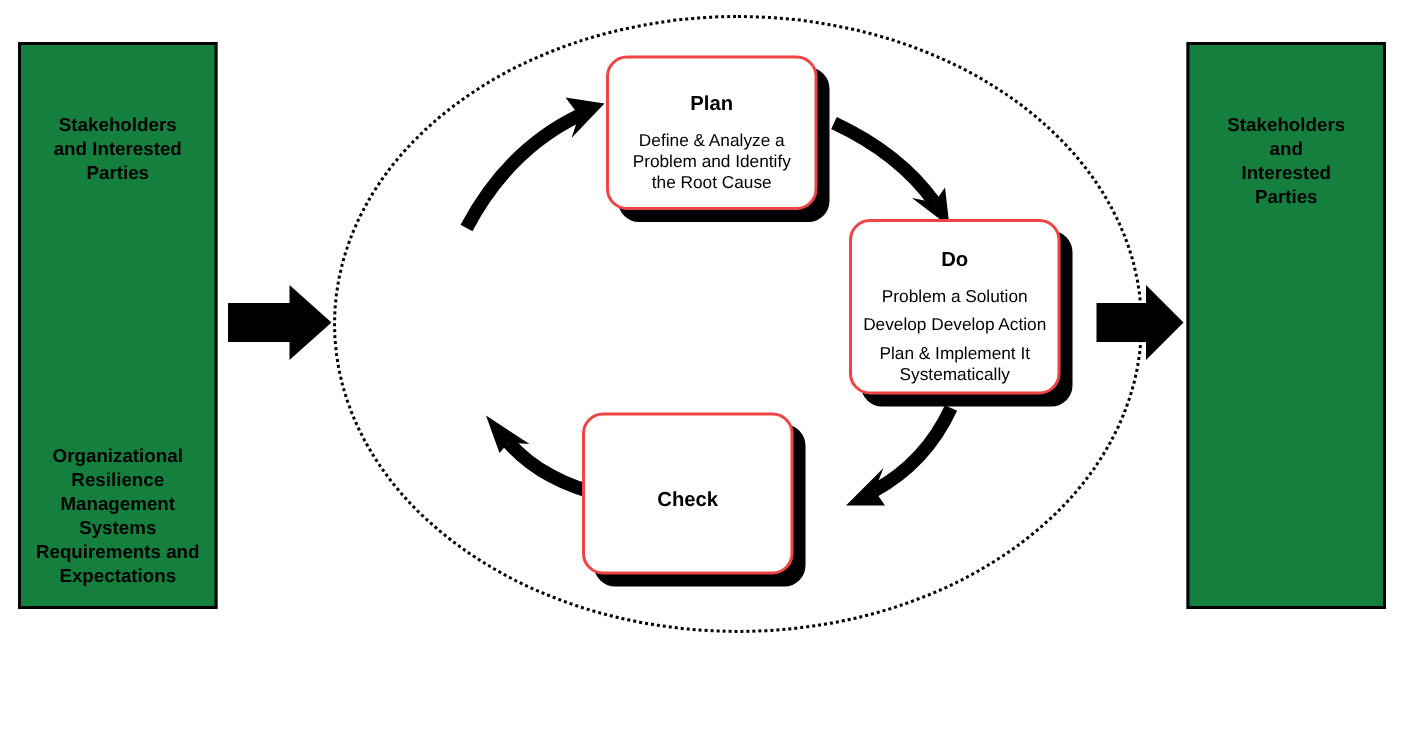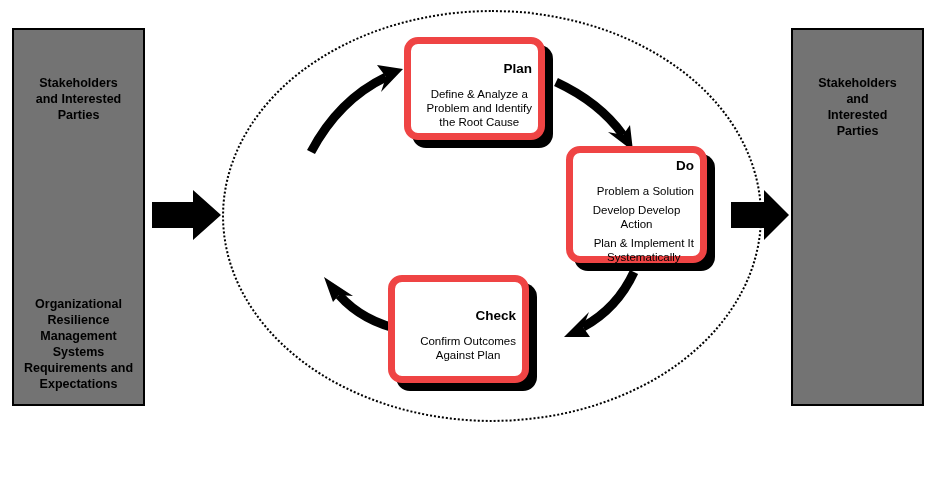--- a/index.html
+++ b/index.html
@@ -16,21 +16,21 @@
     width: 935px;
     height: 488px;
     background: #ffffff;
     overflow: hidden;
   }
 
   
   .side-box {
     position: absolute;
     border: 2px solid #000000;
-    background: #737373;
+    background: #15803d;
     box-sizing: border-box;
   }
   #left-context-box  { left: 12px;  top: 28px; width: 133px; height: 378px; }
   #right-context-box { left: 791px; top: 28px; width: 133px; height: 378px; }
 
   .side-text {
     position: absolute;
     left: 0;
     width: 100%;
     text-align: center;
@@ -52,28 +52,28 @@
     width: 540px;
     height: 412px;
     border: 2px dotted #000000;
     border-radius: 50%;
     box-sizing: border-box;
   }
 
   
   .stage-box {
     position: absolute;
-    border: 7px solid #ef4444;
+    border: 2px solid #ef4444;
     border-radius: 14px;
     background: #ffffff;
     box-sizing: border-box;
     box-shadow: 8px 8px 0 0 #000000;
     display: flex;
     flex-direction: column;
-    align-items: flex-end;
+    align-items: center;
     justify-content: center;
     padding: 20px 6px 8px 6px;
   }
   .stage-title {
     font-size: 13.5px;
     font-weight: bold;
     line-height: 16px;
     text-align: center;
     margin-bottom: 5px;
   }
@@ -181,19 +181,17 @@
   <div class="stage-box" id="stage-do">
     <div class="stage-title">Do</div>
     <div class="stage-line">Problem a Solution</div>
     <div class="stage-line">Develop Develop Action</div>
     <div class="stage-line">Plan &amp; Implement It
 Systematically</div>
   </div>
 
   <div class="stage-box" id="stage-check">
     <div class="stage-title">Check</div>
-    <div class="stage-line">Confirm Outcomes
-Against Plan</div>
   </div>
 
 
 
 </div>
 
 </body></html>

